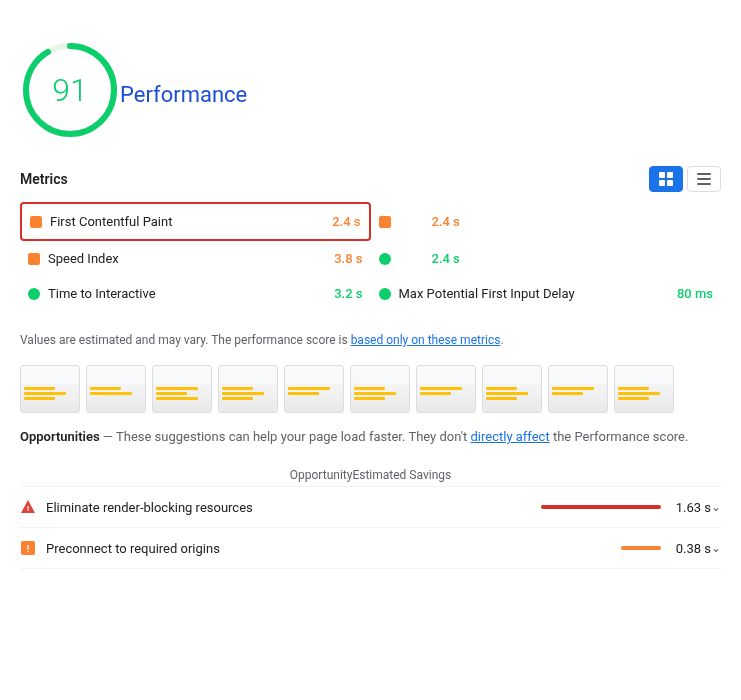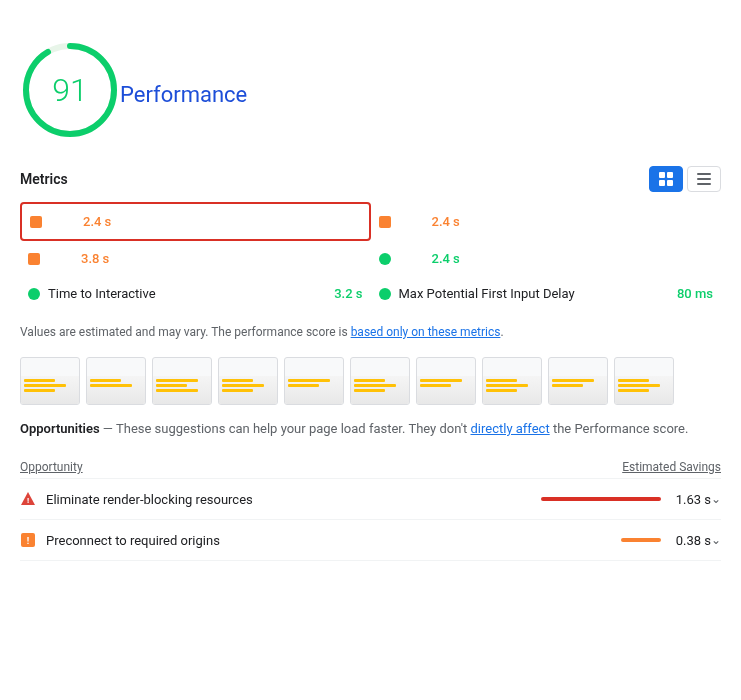--- a/index.html
+++ b/index.html
@@ -112,21 +112,21 @@
     }
     .metric-value {
       font-size: 13px;
       font-weight: 500;
       margin-left: 33px;
     }
     .metric-value.orange { color: #fa8231; }
     .metric-value.green { color: #0cce6b; }
 
     .metrics-note {
-      margin-top: 12px;
+      margin-top: 20px;
       font-size: 12px;
       color: #5f6368;
       line-height: 1.5;
     }
     .metrics-note a {
       color: #1a73e8;
       text-decoration: underline;
     }
 
     
@@ -176,26 +176,25 @@
       color: #202124;
       font-weight: 600;
     }
     .opportunities-header a {
       color: #1a73e8;
       text-decoration: underline;
     }
 
     .opp-table-header {
       display: flex;
-      justify-content: space-between;
+      justify-content: center;
       padding: 8px 0 4px;
       font-size: 12px;
       color: #5f6368;
       border-bottom: 1px solid #f1f3f4;
-      text-decoration: underline;
     }
 
     .opp-row {
       display: flex;
       align-items: center;
       padding: 12px 0;
       border-bottom: 1px solid #f1f3f4;
       gap: 10px;
     }
     .opp-icon {
@@ -266,30 +265,32 @@
           <rect x="1" y="12" width="14" height="2" rx="1"></rect>
         </svg>
       </button>
     </div>
   </div>
 
   <div class="metrics-grid">
 
     <div class="metric-row highlighted">
       <div class="metric-dot square-orange"></div>
+      <span class="metric-name">First Contentful Paint</span>
       <span class="metric-value orange">2.4 s</span>
     </div>
 
     <div class="metric-row">
       <div class="metric-dot square-orange"></div>
       <span class="metric-value orange">2.4 s</span>
     </div>
 
     <div class="metric-row">
       <div class="metric-dot square-orange"></div>
+      <span class="metric-name">Speed Index</span>
       <span class="metric-value orange">3.8 s</span>
     </div>
 
     <div class="metric-row">
       <div class="metric-dot green"></div>
       <span class="metric-value green">2.4 s</span>
     </div>
 
     <div class="metric-row">
       <div class="metric-dot green"></div>

